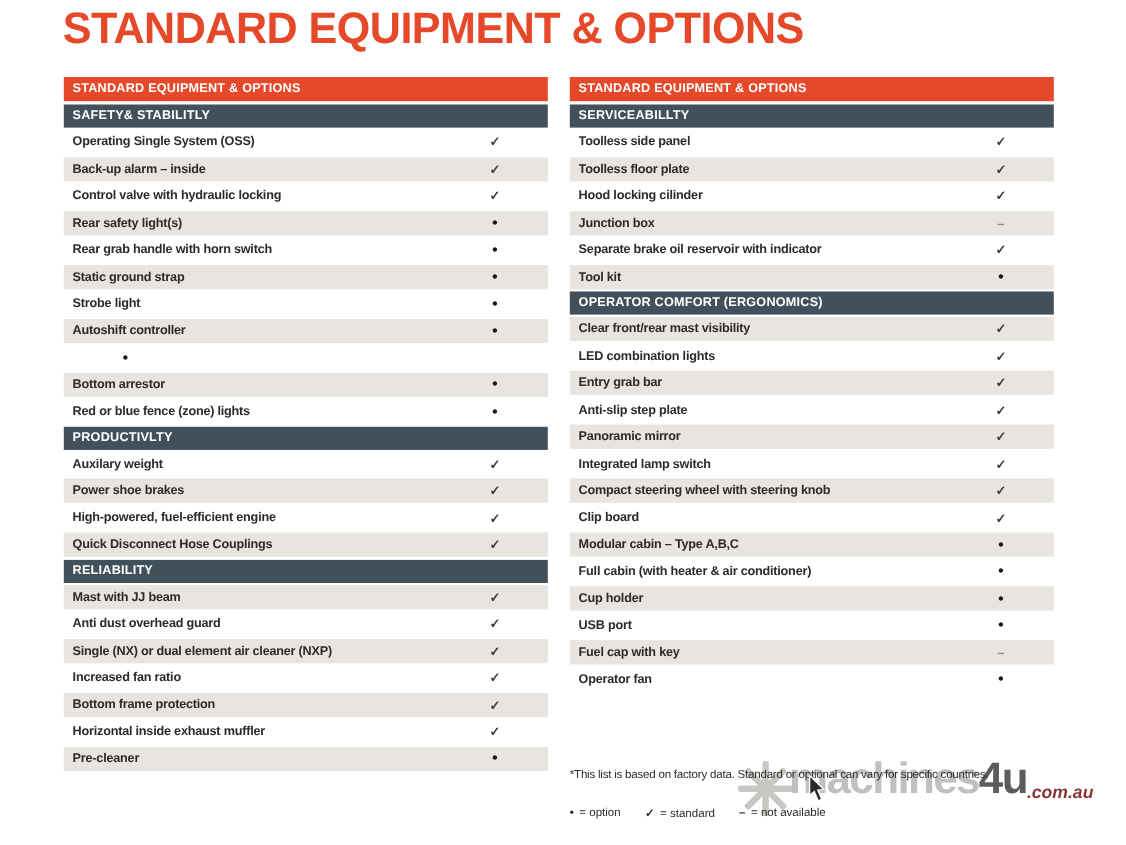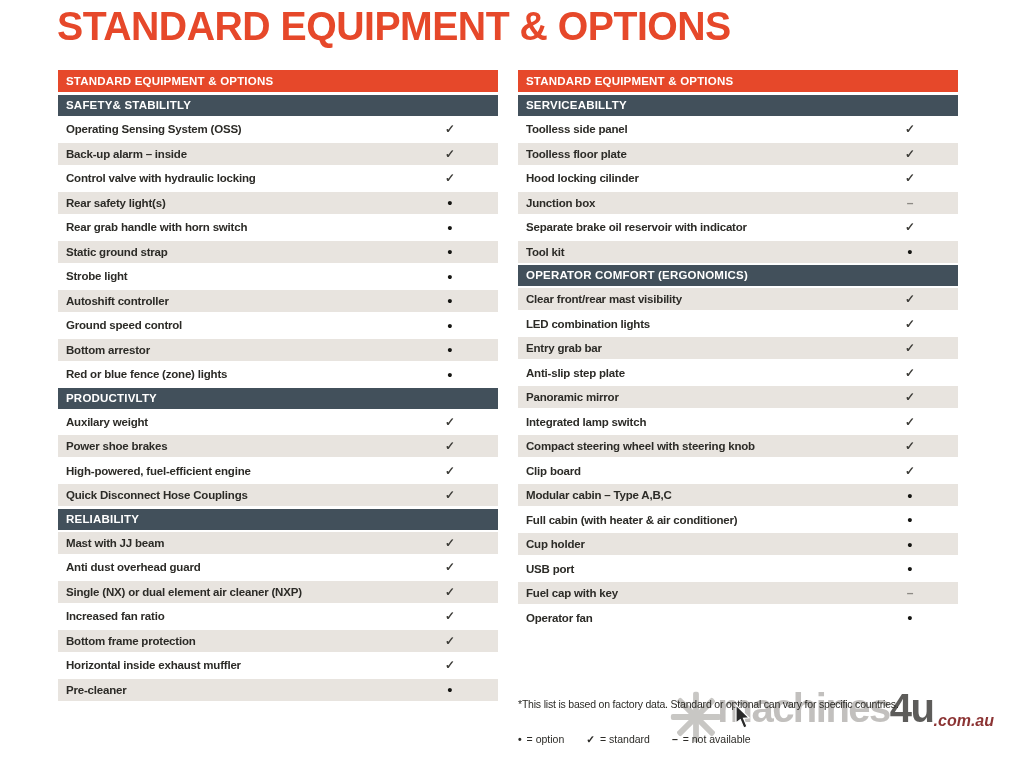--- a/index.html
+++ b/index.html
@@ -67,21 +67,21 @@
 
 <div class="page">
 
   <h1 class="page-title">STANDARD EQUIPMENT &amp; OPTIONS</h1>
 
   <div class="tables">
     <div class="tbl">
         <div class="tbl-header">STANDARD EQUIPMENT &amp; OPTIONS</div>
         <div class="sec-header">SAFETY&amp; STABILITLY</div>
         <div class="row">
-          <span class="row-label">Operating Sensing System (OSS)</span>
+          <span class="row-label">Operating Single System (OSS)</span>
           <span class="row-mark mark-standard">✓</span>
         </div>
         <div class="row shaded">
           <span class="row-label">Back-up alarm – inside</span>
           <span class="row-mark mark-standard">✓</span>
         </div>
         <div class="row">
           <span class="row-label">Control valve with hydraulic locking</span>
           <span class="row-mark mark-standard">✓</span>
         </div>
@@ -99,21 +99,20 @@
         </div>
         <div class="row">
           <span class="row-label">Strobe light</span>
           <span class="row-mark mark-option">•</span>
         </div>
         <div class="row shaded">
           <span class="row-label">Autoshift controller</span>
           <span class="row-mark mark-option">•</span>
         </div>
         <div class="row">
-          <span class="row-label">Ground speed control</span>
           <span class="row-mark mark-option">•</span>
         </div>
         <div class="row shaded">
           <span class="row-label">Bottom arrestor</span>
           <span class="row-mark mark-option">•</span>
         </div>
         <div class="row">
           <span class="row-label">Red or blue fence (zone) lights</span>
           <span class="row-mark mark-option">•</span>
         </div>

